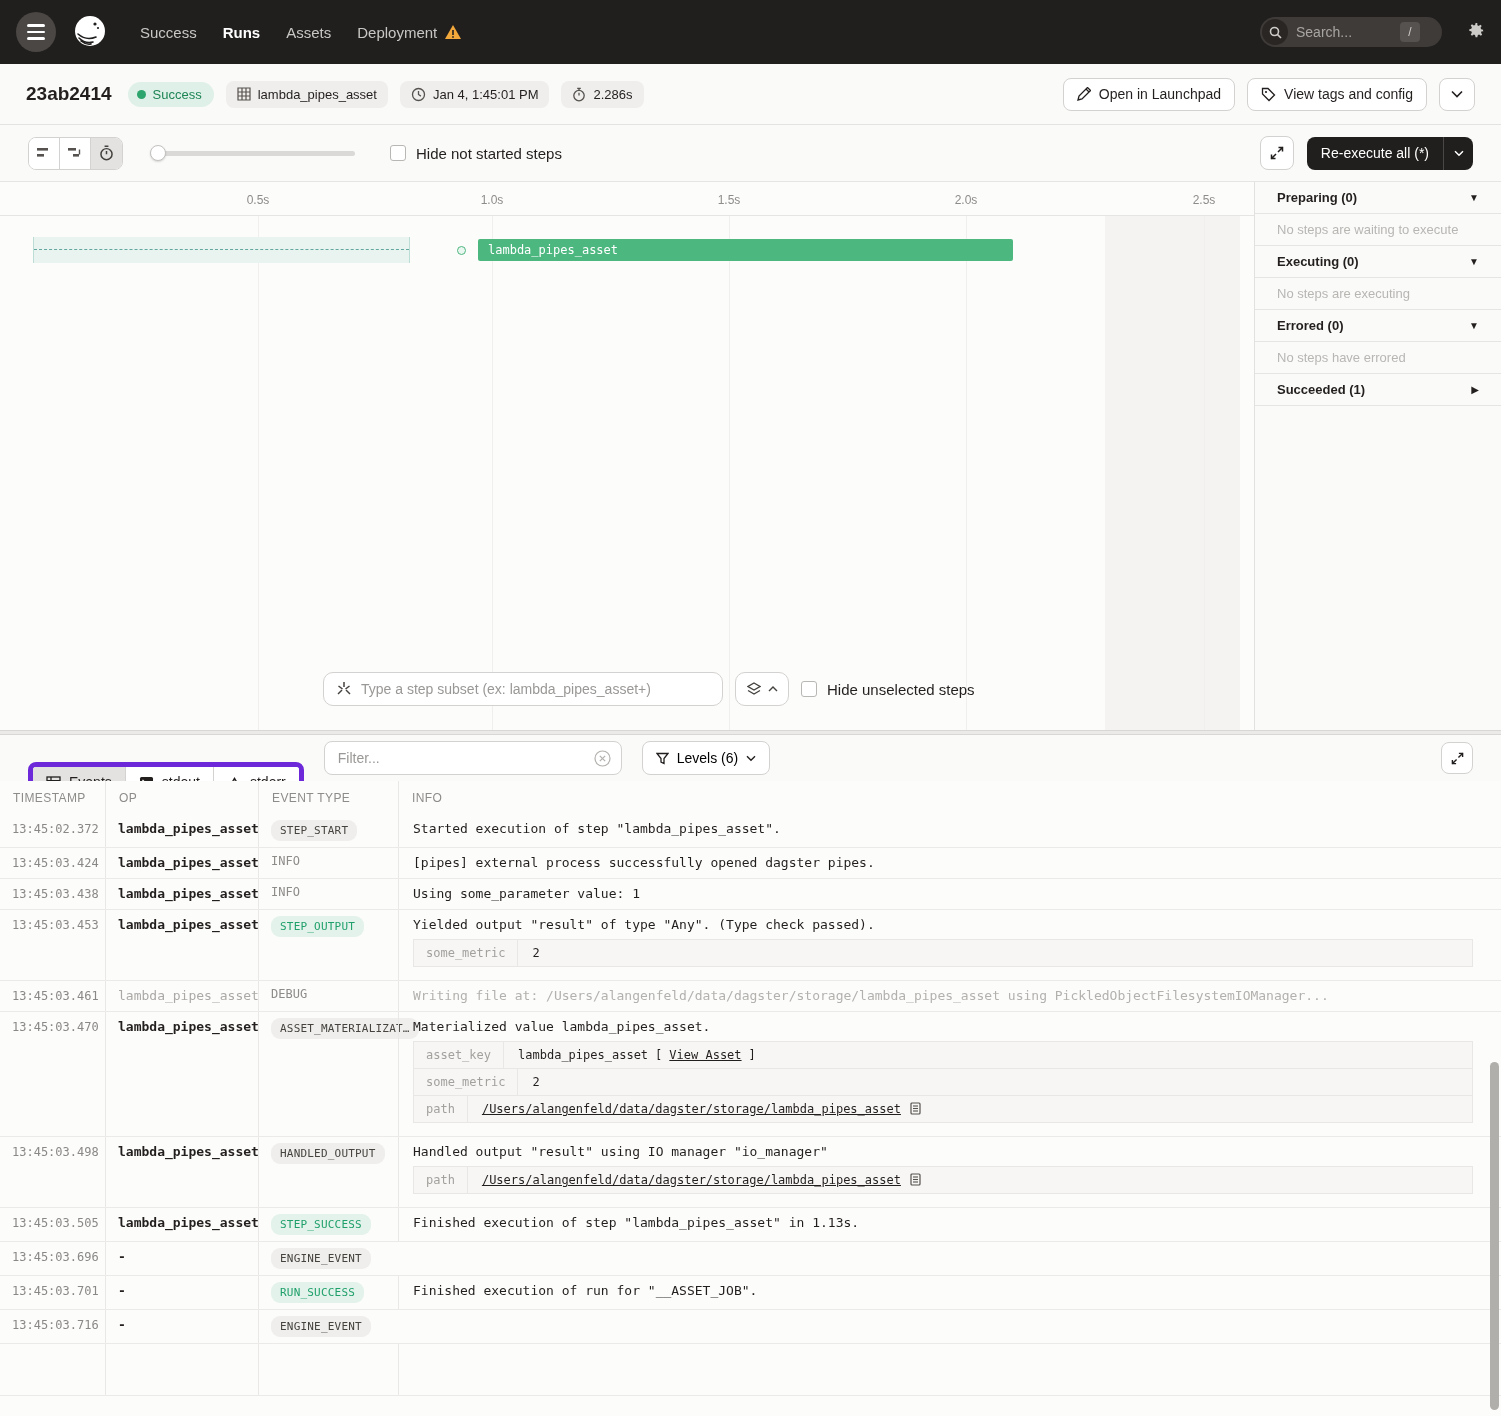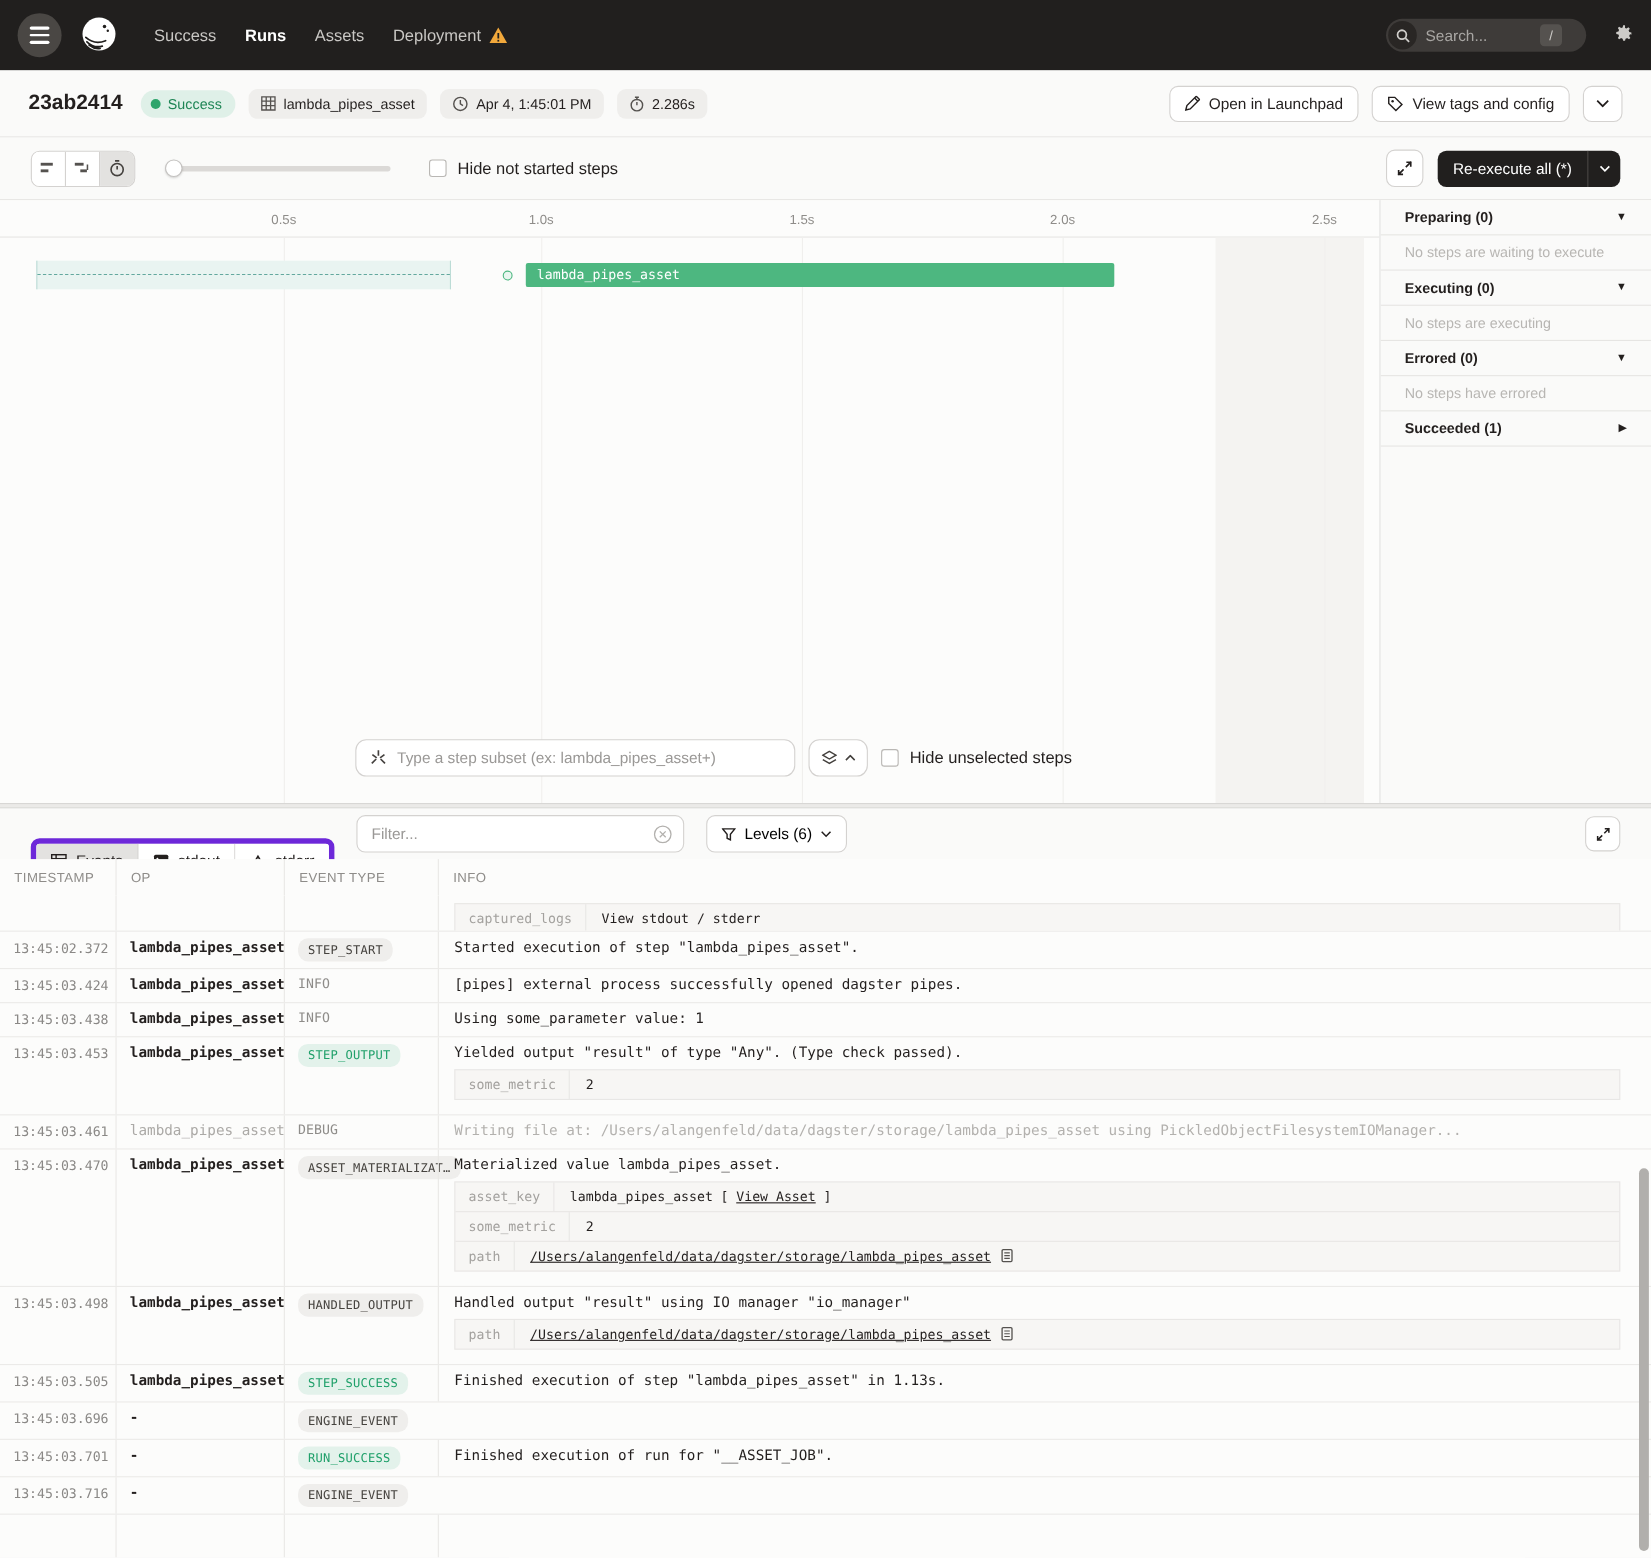--- a/index.html
+++ b/index.html
@@ -191,21 +191,21 @@
     <svg width="14" height="14" viewBox="0 0 14 14">
         <path d="M1 1h12v12H1z M1 5h12 M1 9h12 M5 1v12 M9 1v12" stroke="#55524F" stroke-width="1.2" fill="none"></path>
       </svg>
     <span>lambda_pipes_asset</span>
   </span>
   <span class="tagpill">
     <svg width="15" height="15" viewBox="0 0 15 15">
         <circle cx="7.5" cy="7.5" r="6" stroke="#55524F" stroke-width="1.3" fill="none"></circle>
         <path d="M7.5 4v3.5l2.4 1.6" stroke="#55524F" stroke-width="1.3" fill="none"></path>
       </svg>
-    <span>Apr 4, 1:45:01 PM</span>
+    <span>Jan 4, 1:45:01 PM</span>
   </span>
   <span class="tagpill">
     <svg width="14" height="15" viewBox="0 0 14 15">
         <circle cx="7" cy="8.6" r="5.2" stroke="#55524F" stroke-width="1.3" fill="none"></circle>
         <line x1="5.2" y1="1.4" x2="8.8" y2="1.4" stroke="#55524F" stroke-width="1.3"></line>
         <line x1="7" y1="1.6" x2="7" y2="3.4" stroke="#55524F" stroke-width="1.3"></line>
         <line x1="7" y1="8.6" x2="7" y2="5.8" stroke="#55524F" stroke-width="1.3"></line>
       </svg>
     <span>2.286s</span>
   </span>
@@ -405,35 +405,20 @@
 </section>
 
 <section class="logtable">
   <div class="lheadrow">
     <div>TIMESTAMP</div>
     <div>OP</div>
     <div>EVENT TYPE</div>
     <div>INFO</div>
   </div>
   <div id="event-rows">
-      <div class="lrow partial">
-        <div class="c-ts"></div>
-        <div class="c-op"></div>
-        <div class="c-type"></div>
-        <div class="c-info">
-          <div class="meta">
-            <div class="metarow">
-              <div class="metakey">captured_logs</div>
-              <div class="metaval">
-                <span>View stdout / stderr</span>
-              </div>
-            </div>
-          </div>
-        </div>
-      </div>
       <div class="lrow">
         <div class="c-ts">13:45:02.372</div>
         <div class="c-op">lambda_pipes_asset</div>
         <div class="c-type"><span class="badge gray">STEP_START</span></div>
         <div class="c-info">
           <div>Started execution of step "lambda_pipes_asset".</div>
         </div>
       </div>
       <div class="lrow">
         <div class="c-ts">13:45:03.424</div>

